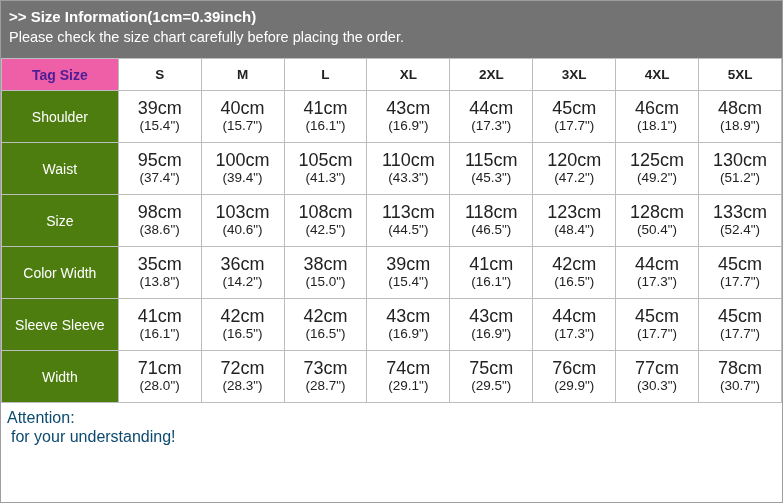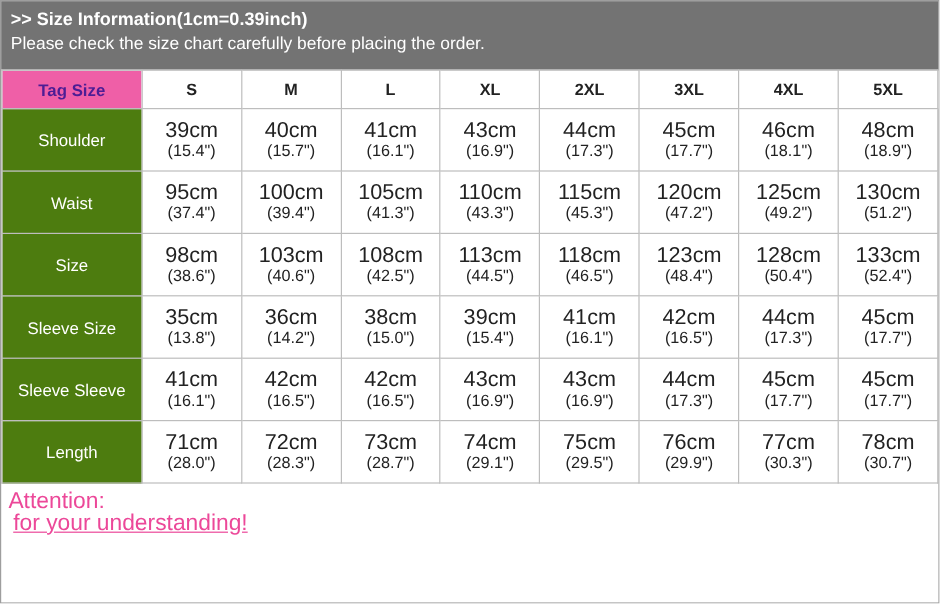--- a/index.html
+++ b/index.html
@@ -87,30 +87,29 @@
     line-height: 18px;
     font-size: 13.5px;
   }
   
   col.c-label { width: 114px; }
   col.c-val   { width: 81px; }
   
   .attention {
     flex: 1 1 auto;
     padding: 5px 20px 4px 6px;
-    font-size: 19px;
-    color: #ec4899;
+    font-size: 16px;
+    color: #0c4a6e;
     line-height: 19px;
   }
   .attention div {
     white-space: nowrap;
   }
   .attention .indent {
     padding-left: 4px;
-    text-decoration: underline;
   }
 </style>
 </head>
 <body>
 
 <div class="page">
 
   <div class="header">
     <div class="header-line1">&gt;&gt; Size Information(1cm=0.39inch)</div>
     <div class="header-line2">Please check the size chart carefully before placing the order.</div>
@@ -245,21 +244,21 @@
             <span class="cell-cm">128cm</span>
             <span class="cell-in">(50.4")</span>
           </td>
         <td>
             <span class="cell-cm">133cm</span>
             <span class="cell-in">(52.4")</span>
           </td>
       </tr>
 
       <tr>
-        <td class="rowhead">Sleeve Size</td>
+        <td class="rowhead">Color Width</td>
         <td>
             <span class="cell-cm">35cm</span>
             <span class="cell-in">(13.8")</span>
           </td>
         <td>
             <span class="cell-cm">36cm</span>
             <span class="cell-in">(14.2")</span>
           </td>
         <td>
             <span class="cell-cm">38cm</span>
@@ -317,21 +316,21 @@
             <span class="cell-cm">45cm</span>
             <span class="cell-in">(17.7")</span>
           </td>
         <td>
             <span class="cell-cm">45cm</span>
             <span class="cell-in">(17.7")</span>
           </td>
       </tr>
 
       <tr>
-        <td class="rowhead">Length</td>
+        <td class="rowhead">Width</td>
         <td>
             <span class="cell-cm">71cm</span>
             <span class="cell-in">(28.0")</span>
           </td>
         <td>
             <span class="cell-cm">72cm</span>
             <span class="cell-in">(28.3")</span>
           </td>
         <td>
             <span class="cell-cm">73cm</span>

